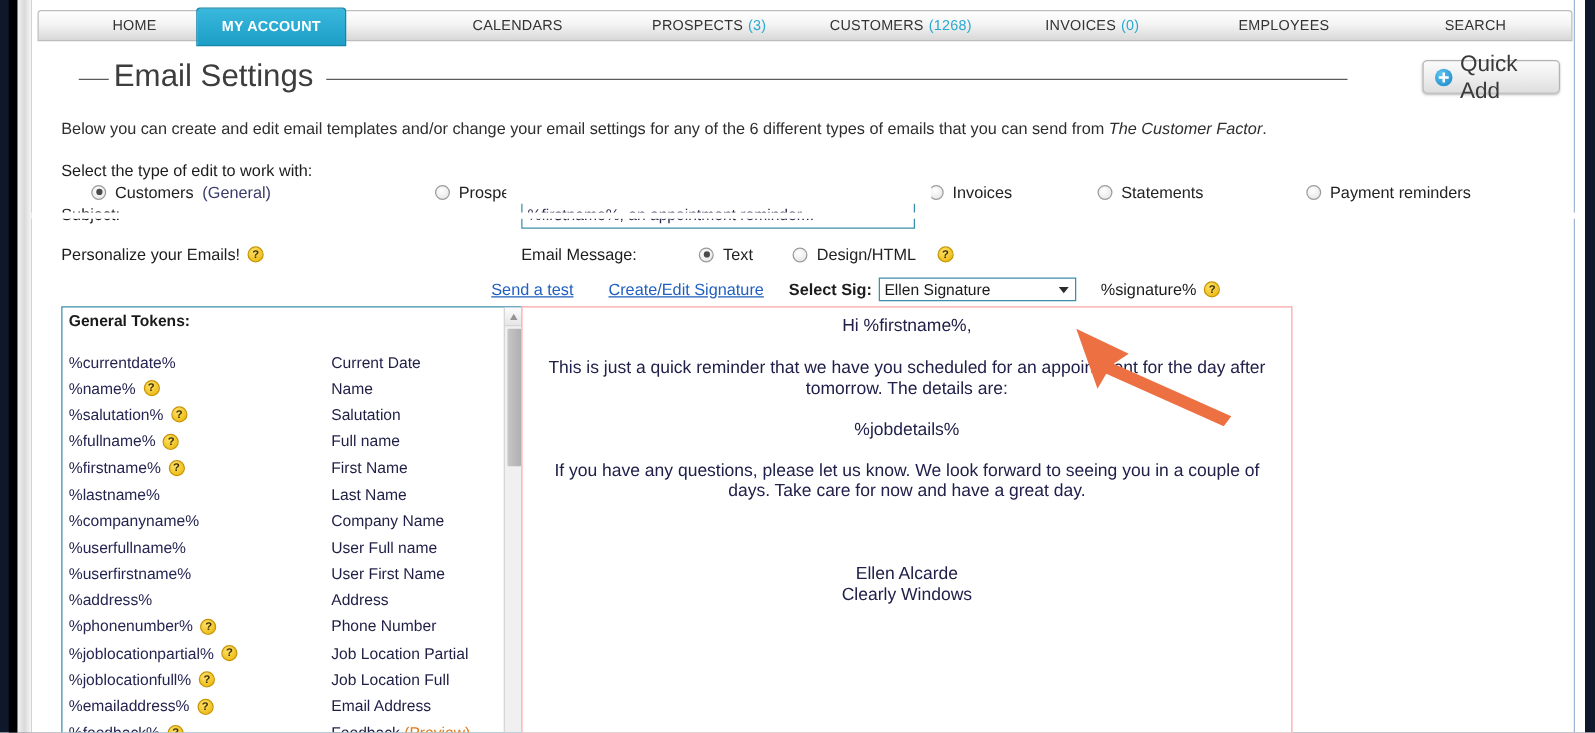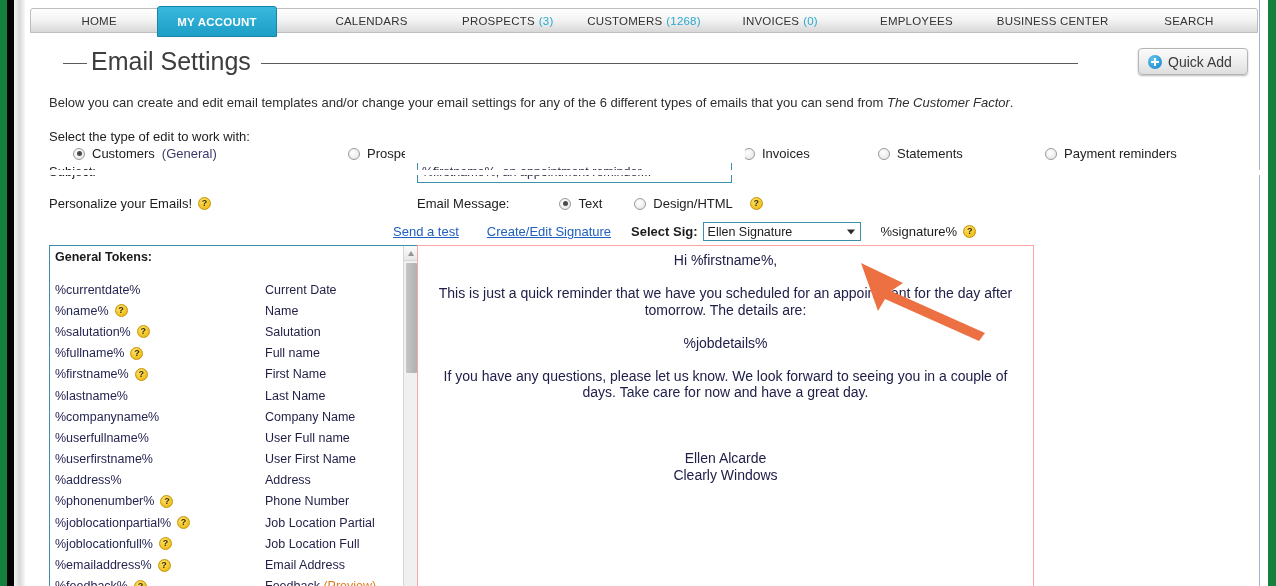--- a/index.html
+++ b/index.html
@@ -11,21 +11,21 @@
     overflow: hidden;
     font-family: "Liberation Sans", sans-serif;
     position: relative;
   }
 
   
   #frame {
     position: absolute;
     left: 0; top: 0;
     width: 1276px; height: 586px;
-    background: #15803d;
+    background: #0f172a;
     box-sizing: border-box;
   }
   #frame-inner-black {
     position: absolute;
     left: 7px; top: 0px;
     width: 7px; height: 586px;
     background: #000000;
   }
   #frame-gutter {
     position: absolute;
@@ -134,21 +134,21 @@
     flex: none;
   }
   #quick-add .plus-icon::before,
   #quick-add .plus-icon::after {
     content: "";
     position: absolute;
     background: #ffffff;
   }
   #quick-add .plus-icon::before { left: 3px; top: 6px; width: 8px; height: 2px; }
   #quick-add .plus-icon::after  { left: 6px; top: 3px; width: 2px; height: 8px; }
-  #quick-add .qa-label { font-size: 14px; color: #3a3a3a; }
+  #quick-add .qa-label { font-size: 18px; color: #3a3a3a; }
 
   #intro-text {
     position: absolute;
     left: 24px; top: 62px;
     font-size: 13px;
     color: #2e2e2e;
     white-space: nowrap;
   }
   #intro-text i { font-style: italic; }
 
@@ -412,23 +412,20 @@
       <div class="nav-tab">
         <span>CUSTOMERS</span>
         <span class="cnt">(1268)</span>
       </div>
       <div class="nav-tab">
         <span>INVOICES</span>
         <span class="cnt">(0)</span>
       </div>
       <div class="nav-tab">
         <span>EMPLOYEES</span>
-      </div>
-      <div class="nav-tab">
-        <span>BUSINESS CENTER</span>
       </div>
       <div class="nav-tab">
         <span>SEARCH</span>
       </div>
       <div class="nav-tab active">
         <span>MY ACCOUNT</span>
       </div>
     </div>
 
     <div id="content">

